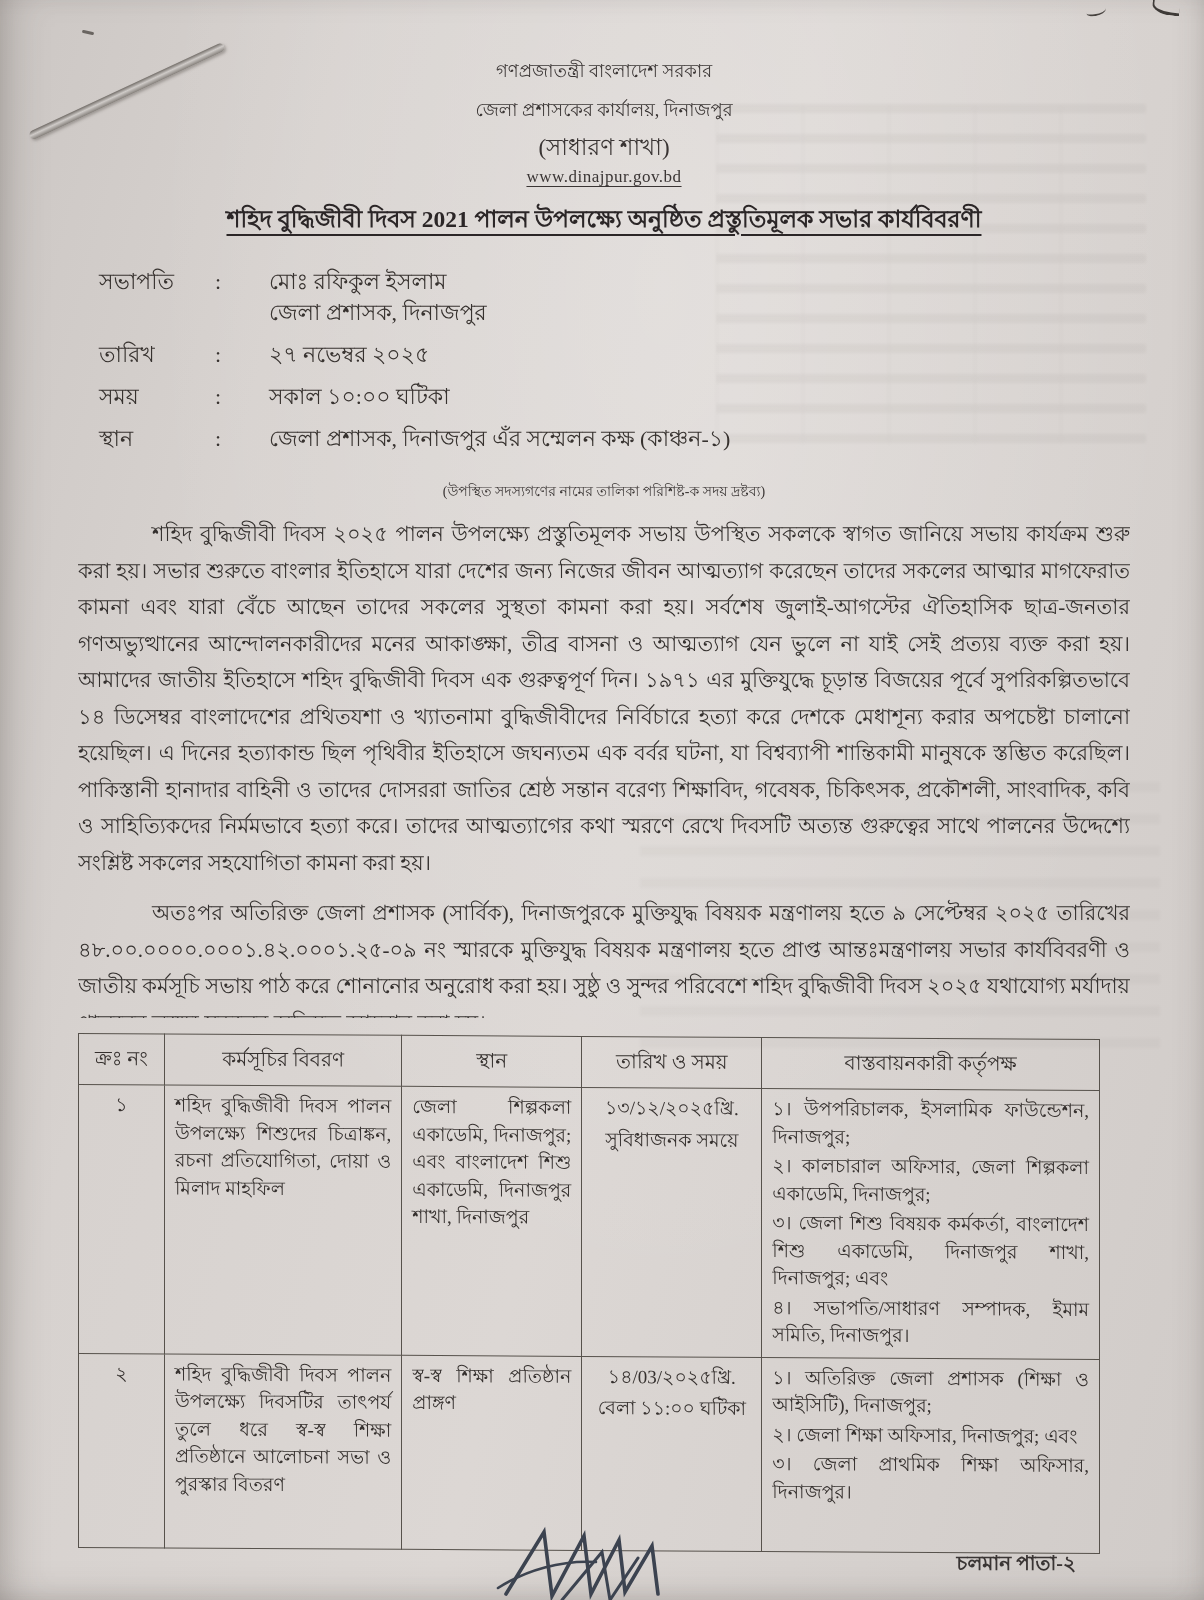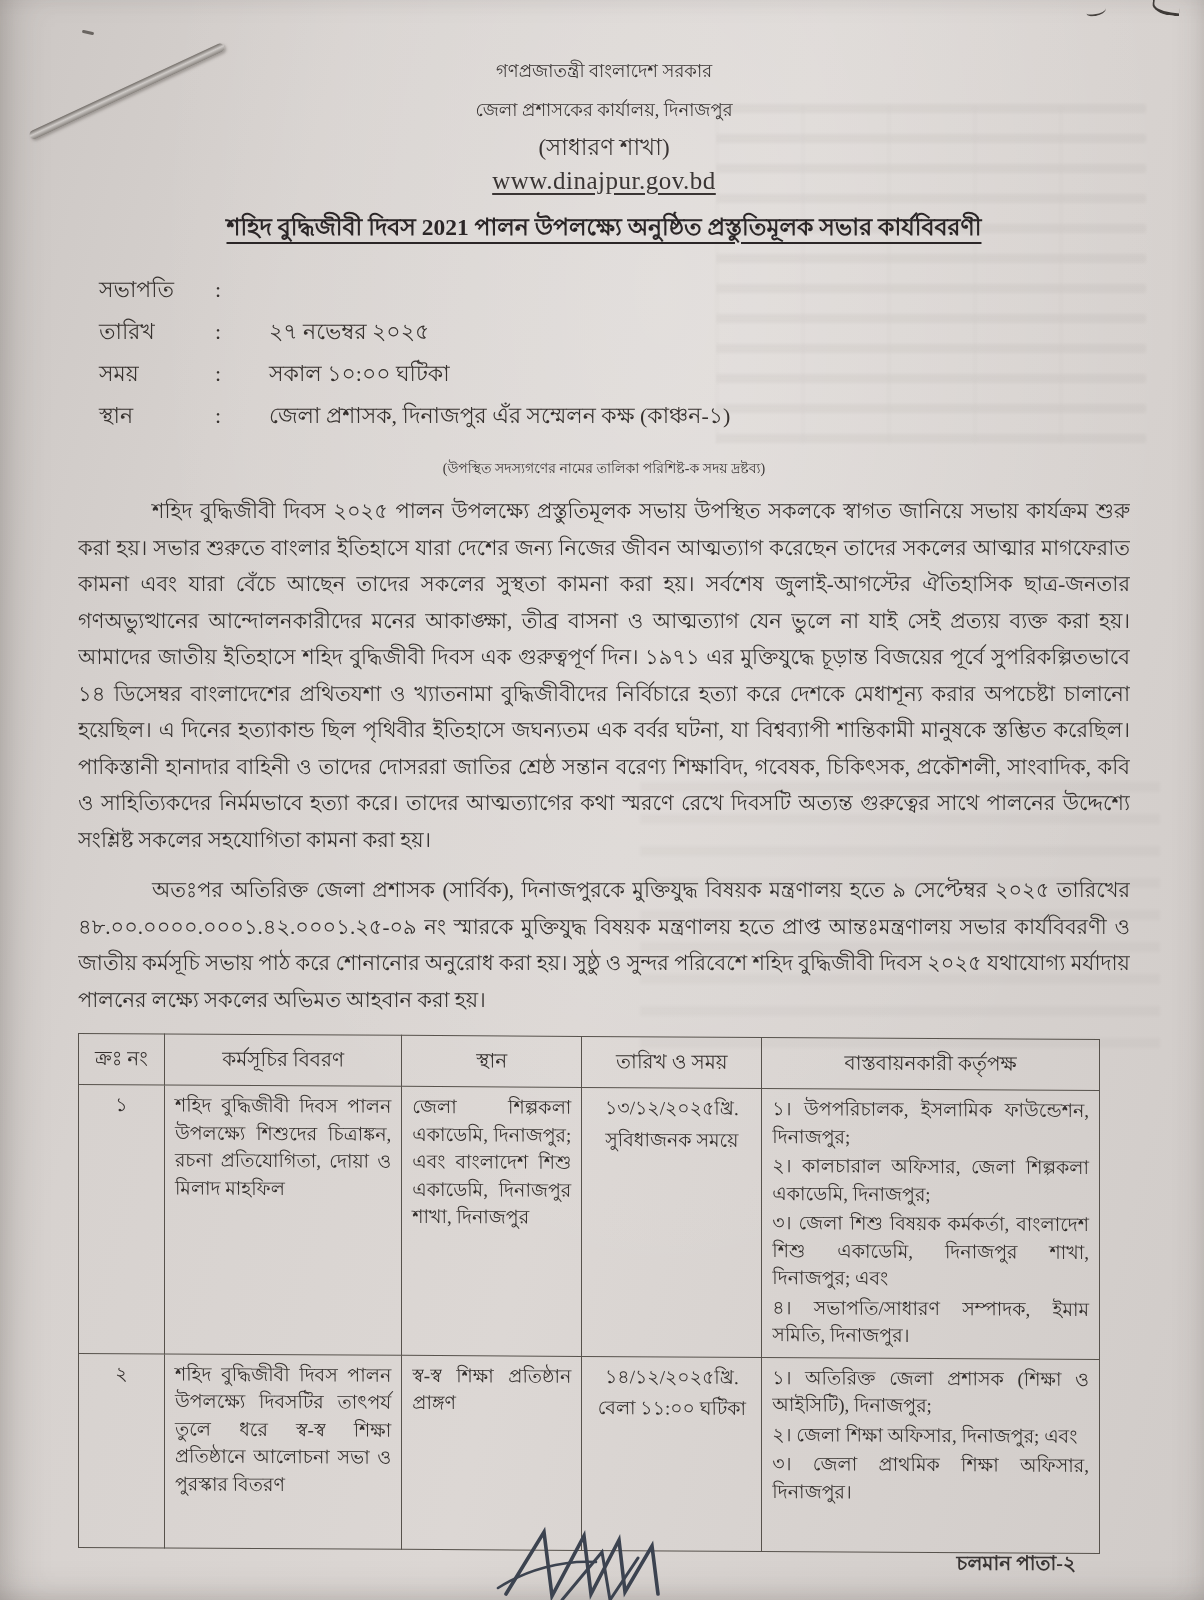--- a/index.html
+++ b/index.html
@@ -16,21 +16,21 @@
     box-shadow:inset 28px 0 48px -30px rgba(70,62,58,.40),
                inset -18px 0 36px -24px rgba(70,62,58,.28),
                inset 0 -26px 40px -30px rgba(70,62,58,.25);
     color:#35302f;
   }
   .doc{position:absolute;left:78px;top:56px;width:1052px;}
   .flow-top{height:962px;overflow:hidden;}
   .center{text-align:center;}
   .hline{font-size:18px;line-height:30px;margin-bottom:9px;color:#393433;}
   .hline3{font-size:23px;line-height:28px;margin-bottom:5px;color:#393433;}
-  .website{font-size:25px;letter-spacing:.5px;text-decoration:underline;text-underline-offset:4px;color:#3a3534;margin-bottom:14px;}
+  .website{font-size:17px;letter-spacing:.5px;text-decoration:underline;text-underline-offset:4px;color:#3a3534;margin-bottom:14px;}
   .title{font-size:23.5px;font-weight:bold;color:#2b2627;text-decoration:underline;text-underline-offset:7px;margin-bottom:26px;}
   .meta{margin-left:4px;}
   .meta-row{display:grid;grid-template-columns:116px 54px 1fr;font-size:22px;line-height:31px;margin-bottom:11px;color:#37322f;margin-left:17px;}
   .meta-row .lbl{white-space:nowrap;}
   .meta-row .sep{text-align:left;}
   .note{margin-top:26px;font-size:14px;color:#3a3534;}
   .para{font-size:21px;line-height:36.5px;text-align:justify;text-indent:74px;color:#34302e;margin:0;}
   .p1{margin-top:12px;}
   .p2{margin-top:14px;}
   .tbl-title{font-size:22px;font-weight:600;text-decoration:underline;text-underline-offset:5px;margin-top:4px;color:#312c2b;}
@@ -93,20 +93,24 @@
       <div class="center hline">গণপ্রজাতন্ত্রী বাংলাদেশ সরকার</div>
       <div class="center hline">জেলা প্রশাসকের কার্যালয়, দিনাজপুর</div>
       <div class="center hline3">(সাধারণ শাখা)</div>
       <div class="center website">www.dinajpur.gov.bd</div>
       <div class="center title">শহিদ বুদ্ধিজীবী দিবস 2021 পালন উপলক্ষ্যে অনুষ্ঠিত প্রস্তুতিমূলক সভার কার্যবিবরণী</div>
 
       <div class="meta">
         <div class="meta-row">
           <span class="lbl">সভাপতি</span>
           <span class="sep">:</span>
+          <span>
+            <span>মোঃ রফিকুল ইসলাম</span><br>
+            <span>জেলা প্রশাসক, দিনাজপুর</span>
+          </span>
         </div>
         <div class="meta-row">
           <span class="lbl">তারিখ</span>
           <span class="sep">:</span>
           <span>২৭ নভেম্বর ২০২৫</span>
         </div>
         <div class="meta-row">
           <span class="lbl">সময়</span>
           <span class="sep">:</span>
           <span>সকাল ১০:০০ ঘটিকা</span>
@@ -155,21 +159,21 @@
           <div class="impl-item">২। কালচারাল অফিসার, জেলা শিল্পকলা একাডেমি, দিনাজপুর;</div>
           <div class="impl-item">৩। জেলা শিশু বিষয়ক কর্মকর্তা, বাংলাদেশ শিশু একাডেমি, দিনাজপুর শাখা, দিনাজপুর; এবং</div>
           <div class="impl-item">৪। সভাপতি/সাধারণ সম্পাদক, ইমাম সমিতি, দিনাজপুর।</div>
         </td>
       </tr>
       <tr style="height:194px;">
         <td class="cell-sl">২</td>
         <td class="cell-desc">শহিদ বুদ্ধিজীবী দিবস পালন উপলক্ষ্যে দিবসটির তাৎপর্য তুলে ধরে স্ব-স্ব শিক্ষা প্রতিষ্ঠানে আলোচনা সভা ও পুরস্কার বিতরণ</td>
         <td class="cell-place">স্ব-স্ব শিক্ষা প্রতিষ্ঠান প্রাঙ্গণ</td>
         <td class="cell-dt">
-          <div class="dt-line">১৪/১২/২০২৫খ্রি.</div>
+          <div class="dt-line">১৪/03/২০২৫খ্রি.</div>
           <div class="dt-line">বেলা ১১:০০ ঘটিকা</div>
         </td>
         <td class="cell-impl">
           <div class="impl-item">১। অতিরিক্ত জেলা প্রশাসক (শিক্ষা ও আইসিটি), দিনাজপুর;</div>
           <div class="impl-item">২। জেলা শিক্ষা অফিসার, দিনাজপুর; এবং</div>
           <div class="impl-item">৩। জেলা প্রাথমিক শিক্ষা অফিসার, দিনাজপুর।</div>
         </td>
       </tr>
     </tbody>
       </table>

